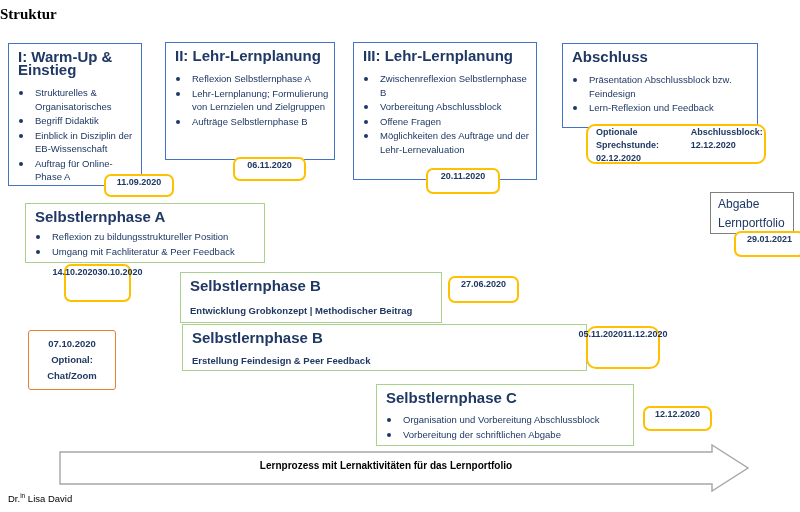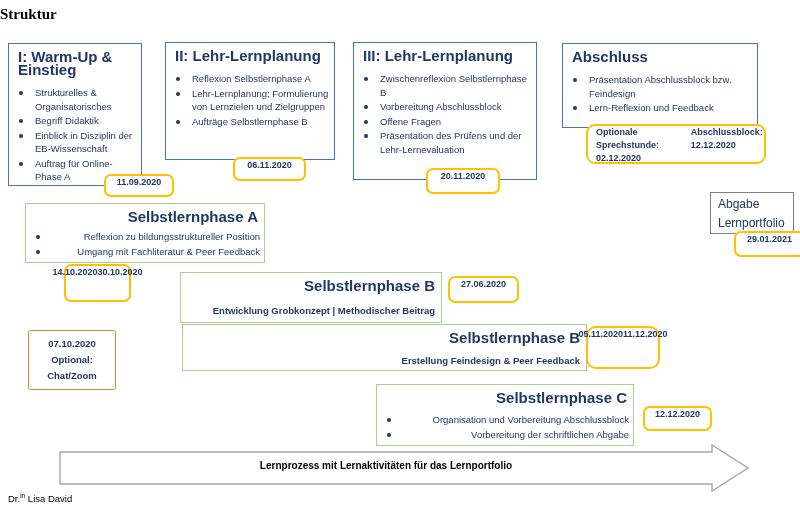--- a/index.html
+++ b/index.html
@@ -6,21 +6,21 @@
   html,body { background:#ffffff; }
   .canvas {
     position:relative; width:800px; height:512px; background:#ffffff;
     font-family:"Liberation Sans", sans-serif; color:#1F3864; overflow:hidden;
   }
   .slide-title {
     position:absolute; left:0; top:6px; width:800px; 
     font-family:"Liberation Serif", serif; font-weight:700; font-size:15px; color:#000;
   }
   .box { position:absolute; background:#fff; border:1.2px solid #4472C4; }
-  .box.green { border-color:#A9D18E;text-align:right; }
+  .box.green { border-color:#A9D18E; }
   .box .hd { font-size:15px; font-weight:700; padding:6px 6px 0 9px; line-height:13px; }
   .box ul { list-style:none; margin-top:10px; }
   .box li {
     position:relative; font-size:9.5px; line-height:13.5px; font-weight:400;
     padding:0 4px 0 26px; margin-bottom:1px;
   }
   .box li::before {
     content:""; position:absolute; left:10px; top:5px;
     width:4px; height:4px; border-radius:50%; background:currentColor;
   }
@@ -80,21 +80,21 @@
   <div class="datebox" style="left:217px; top:157px; width:73px; height:24px;">
     <span>06.11.2020</span>
   </div>
 
   <div class="box" style="left:353px; top:42px; width:184px; height:138px;">
     <div class="hd">III: Lehr-Lernplanung</div>
     <ul>
       <li>Zwischenreflexion Selbstlernphase B</li>
       <li>Vorbereitung Abschlussblock</li>
       <li>Offene Fragen</li>
-      <li>Präsentation des Prüfens und der Lehr-Lernevaluation</li>
+      <li>Möglichkeiten des Aufträge und der Lehr-Lernevaluation</li>
     </ul>
   </div>
   <div class="datebox" style="left:410px; top:168px; width:74px; height:26px;">
     <span>20.11.2020</span>
   </div>
 
   <div class="box" style="left:562px; top:43px; width:196px; height:85px;">
     <div class="hd">Abschluss</div>
     <ul>
       <li>Präsentation Abschlussblock bzw. Feindesign</li>

